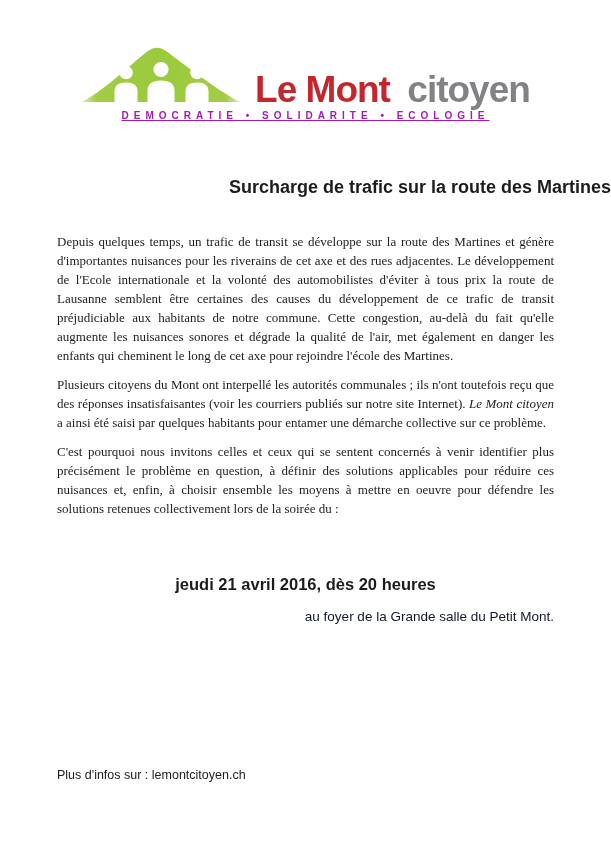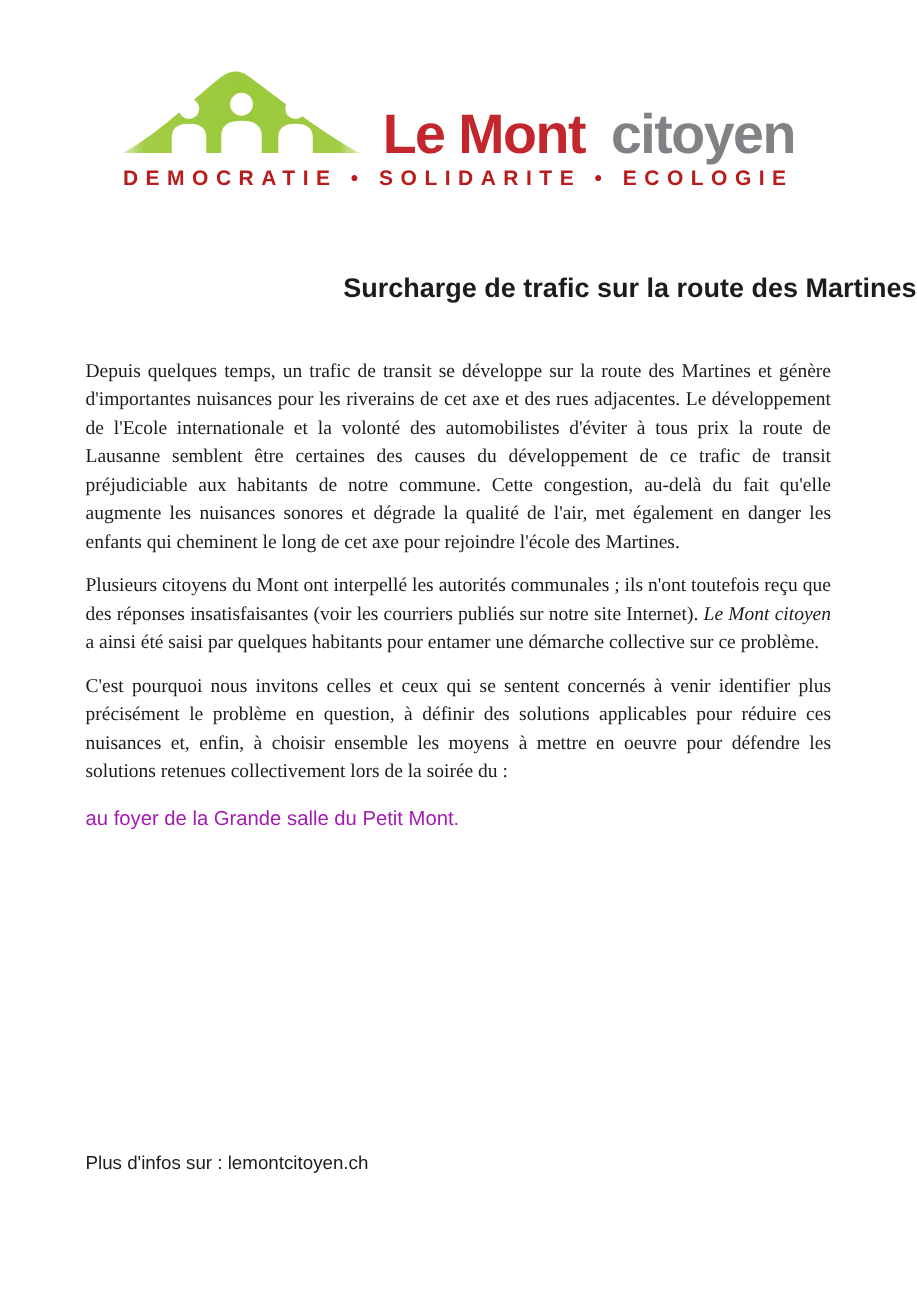--- a/index.html
+++ b/index.html
@@ -31,25 +31,26 @@
     font-size: 37px;
     font-weight: bold;
     letter-spacing: -1px;
     line-height: 1;
     white-space: nowrap;
   }
   .brand-red  { color: #c4262d; }
   .brand-gray { color: #808285; margin-left: 0.22em; }
   .tagline {
     margin-top: 7px;
-    font-size: 14px;
+    font-size: 10px;
     font-weight: bold;
     letter-spacing: 5px;
-    color: #b91c1c;
+    color: #a21caf;
     white-space: nowrap;
+    text-decoration: underline;
   }
   
   .doc-title {
     margin: 56px 0 0 0;
     text-align: right;
     font-size: 18px;
     font-weight: bold;
     color: #1c1c1c;
   }
   
@@ -66,23 +67,23 @@
   
   .event-date {
     margin: 57px 0 0 0;
     text-align: center;
     font-size: 16.5px;
     font-weight: bold;
     color: #1c1c1c;
   }
   .event-venue {
     margin: 15px 0 0 0;
-    text-align: left;
+    text-align: right;
     font-size: 13.5px;
-    color: #a21caf;
+    color: #0f172a;
   }
   
   .footer-info {
     position: absolute;
     left: 57px;
     top: 768px;
     font-size: 12.5px;
     color: #1c1c1c;
   }
 </style>
@@ -124,18 +125,19 @@
 
   <h1 class="doc-title">Surcharge de trafic sur la route des Martines</h1>
 
   <main class="content">
     <p class="body-par">Depuis quelques temps, un trafic de transit se développe sur la route des Martines et génère d'importantes nuisances pour les riverains de cet axe et des rues adjacentes. Le développement de l'Ecole internationale et la volonté des automobilistes d'éviter à tous prix la route de Lausanne semblent être certaines des causes du développement de ce trafic de transit préjudiciable aux habitants de notre commune. Cette congestion, au-delà du fait qu'elle augmente les nuisances sonores et dégrade la qualité de l'air, met également en danger les enfants qui cheminent le long de cet axe pour rejoindre l'école des Martines.</p>
 
     <p class="body-par"><span>Plusieurs citoyens du Mont ont interpellé les autorités communales ; ils n'ont toutefois reçu que des réponses insatisfaisantes (voir les courriers publiés sur notre site Internet). </span><em>Le Mont citoyen</em><span> a ainsi été saisi par quelques habitants pour entamer une démarche collective sur ce problème.</span></p>
 
     <p class="body-par">C'est pourquoi nous invitons celles et ceux qui se sentent concernés à venir identifier plus précisément le problème en question, à définir des solutions applicables pour réduire ces nuisances et, enfin, à choisir ensemble les moyens à mettre en oeuvre pour défendre les solutions retenues collectivement lors de la soirée du :</p>
 
+    <p class="event-date">jeudi 21 avril 2016, dès 20 heures</p>
     <p class="event-venue">au foyer de la Grande salle du Petit Mont.</p>
   </main>
 
   <footer class="footer-info">Plus d'infos sur : lemontcitoyen.ch</footer>
 
 </div>
 
 </body></html>

